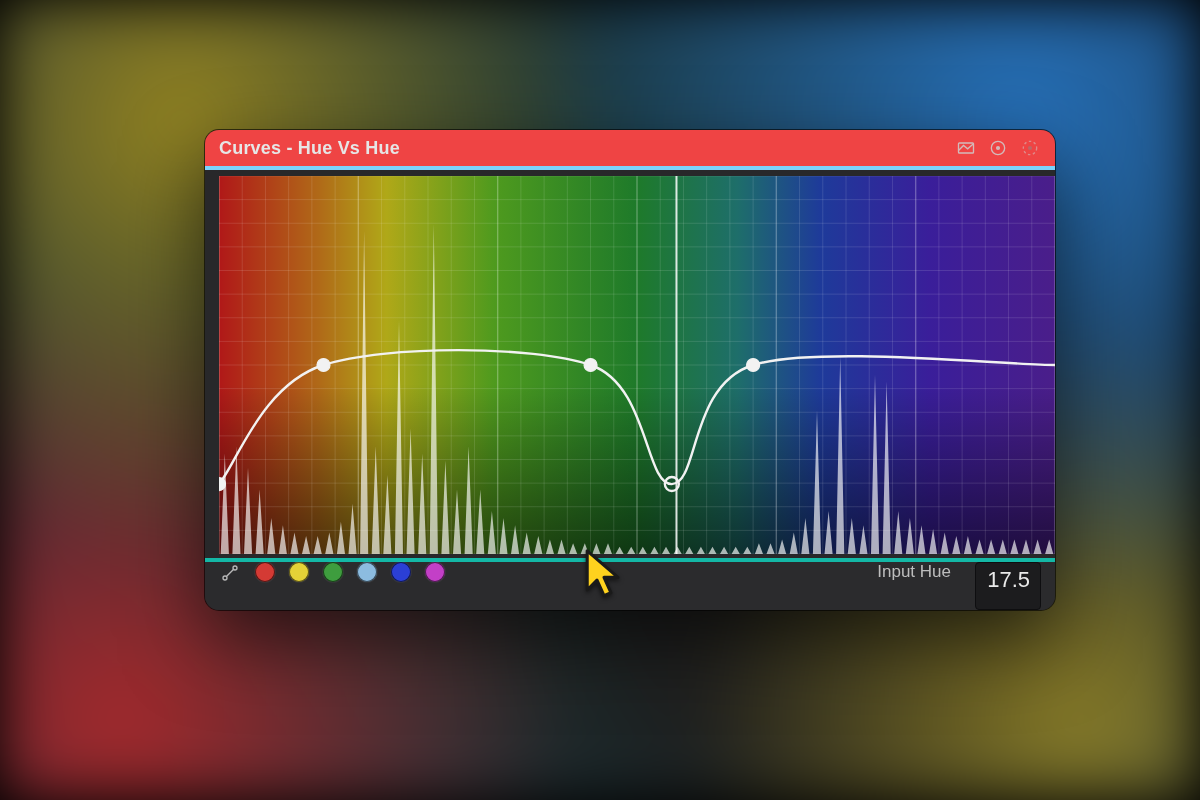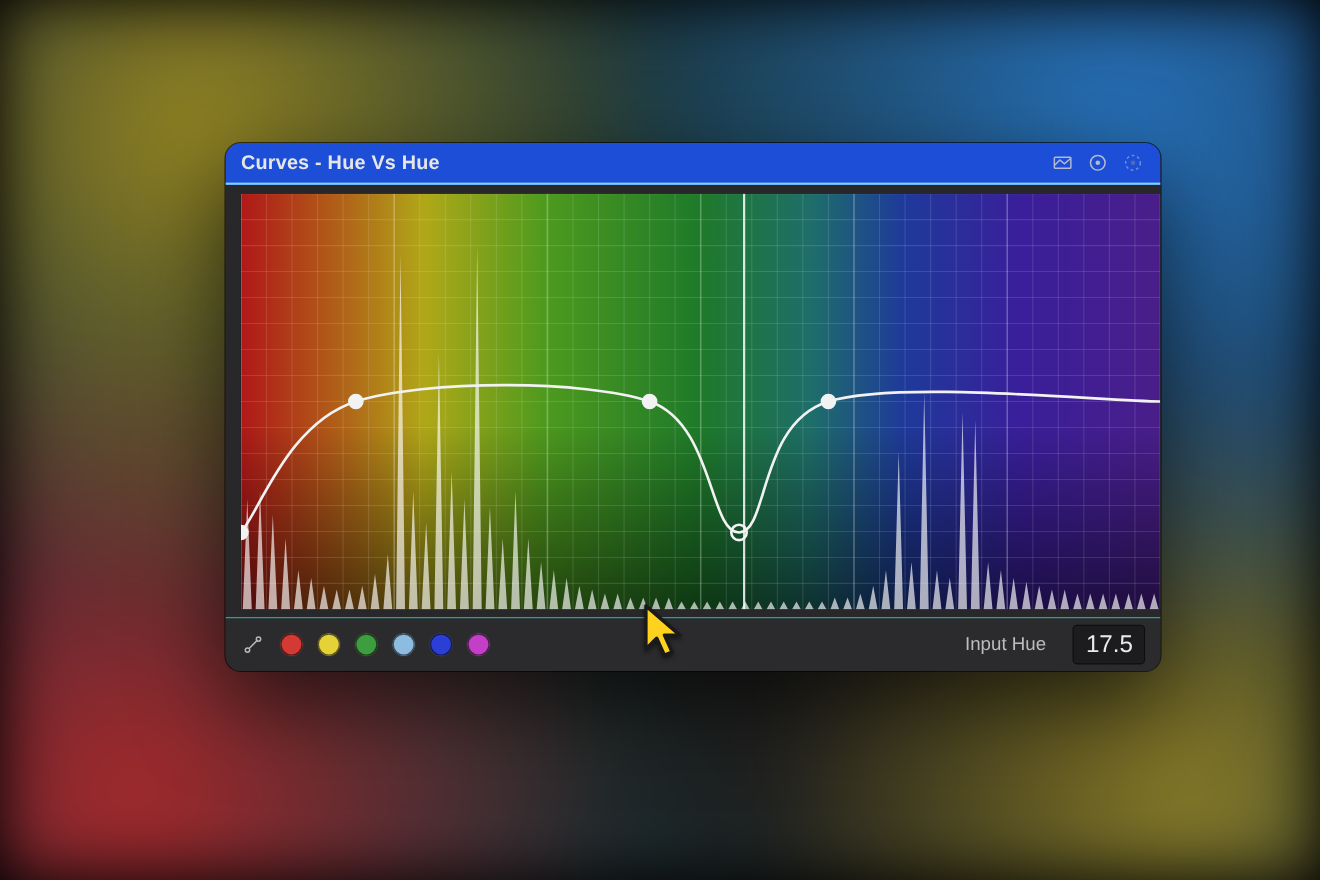--- a/index.html
+++ b/index.html
@@ -47,22 +47,22 @@
     box-shadow: 0 30px 80px rgba(0,0,0,0.6), 0 0 0 1px rgba(0,0,0,0.6);
     overflow: hidden;
     color: #ccc;
   }
 
   .titlebar {
     display:flex;
     align-items:center;
     height:36px;
     padding:0 14px;
-    background:#1d4ed8;
-    border-bottom:2px solid #7dd3fc;
+    background:#ef4444;
+    border-bottom:4px solid #7dd3fc;
   }
   .titlebar .title {
     font-size:18px;
     font-weight:600;
     color:#e6e6e6;
     letter-spacing:0.2px;
   }
   .titlebar .spacer { flex:1; }
   .titlebar .hicon {
     width:22px;height:22px;
@@ -81,23 +81,22 @@
   }
   .graph-area svg.plot {
     position:absolute; inset:0; width:100%; height:100%;
   }
 
   .footer {
     position:absolute;
     left:0;right:0;bottom:0;
     height:48px;
     background:#2b2b2d;
-    border-top:1px solid #14b8a6;
+    border-top:4px solid #14b8a6;
     display:flex;
-    align-items:center;
     padding:0 14px;
     gap:14px;
   }
   .picker-icon {
     width:22px;height:22px;
     display:flex;align-items:center;justify-content:center;
     cursor:pointer;
     opacity:0.9;
   }
   .picker-icon svg{width:20px;height:20px;stroke:#c8c8c8;fill:none;stroke-width:1.6;}

